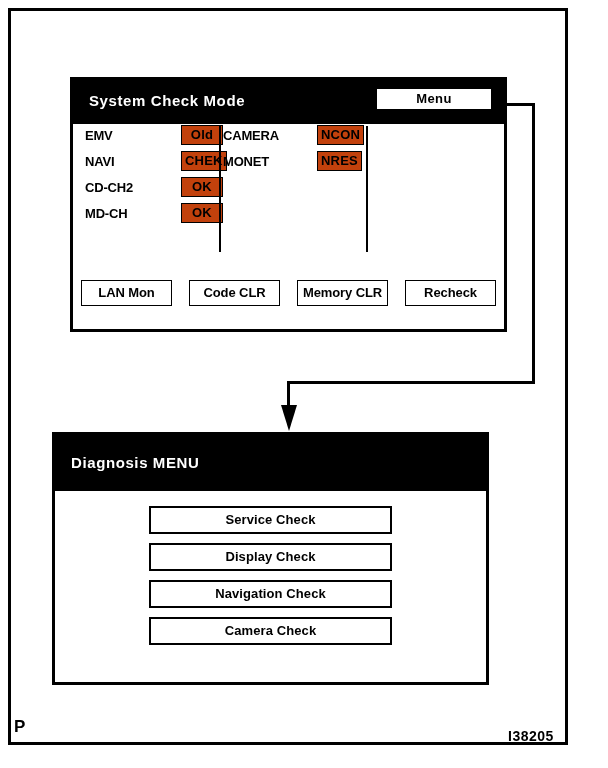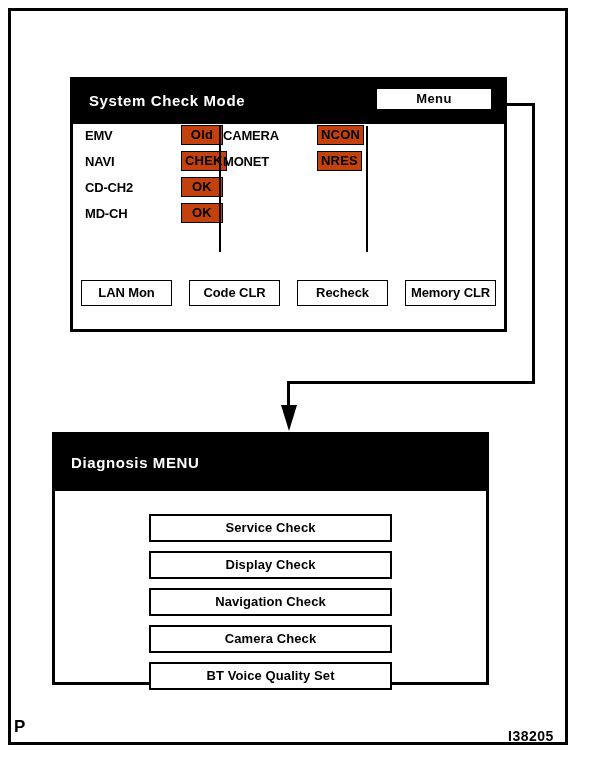--- a/index.html
+++ b/index.html
@@ -235,21 +235,21 @@
     position: absolute;
     left: 0;
     top: 56px;
     width: 100%;
     height: 191px;
     padding-top: 7px;
     box-sizing: border-box;
   }
   .menu-list {
     width: 243px;
-    margin: 16px auto;
+    margin: 8px auto;
   }
   .menu-item {
     height: 28px;
     margin-bottom: 9px;
     border: 2px solid #000000;
     box-sizing: border-box;
     background: #ffffff;
     color: #000000;
     font-size: 13px;
     font-weight: bold;
@@ -308,22 +308,22 @@
         </div>
       </div>
 
       <div class="vsep" id="vsep-1"></div>
       <div class="vsep" id="vsep-2"></div>
     </div>
 
     <div class="action-row">
       <div class="action-button">LAN Mon</div>
       <div class="action-button">Code CLR</div>
+      <div class="action-button">Memory CLR</div>
       <div class="action-button">Recheck</div>
-      <div class="action-button">Memory CLR</div>
     </div>
 
   </div>
 </div>
 
 <div class="conn" id="conn-h-top"></div>
 <div class="conn" id="conn-v-right"></div>
 <div class="conn" id="conn-h-bot"></div>
 <div class="conn" id="conn-v-down"></div>
 <div id="conn-arrow"></div>
@@ -333,16 +333,15 @@
   <div class="screen-header">
     <div class="screen-title">Diagnosis MENU</div>
   </div>
 
   <div id="dm-body">
     <div class="menu-list">
       <div class="menu-item">Service Check</div>
       <div class="menu-item">Display Check</div>
       <div class="menu-item">Navigation Check</div>
       <div class="menu-item">Camera Check</div>
-      <div class="menu-item">BT Voice Quality Set</div>
     </div>
   </div>
 </div>
 
 </body></html>

